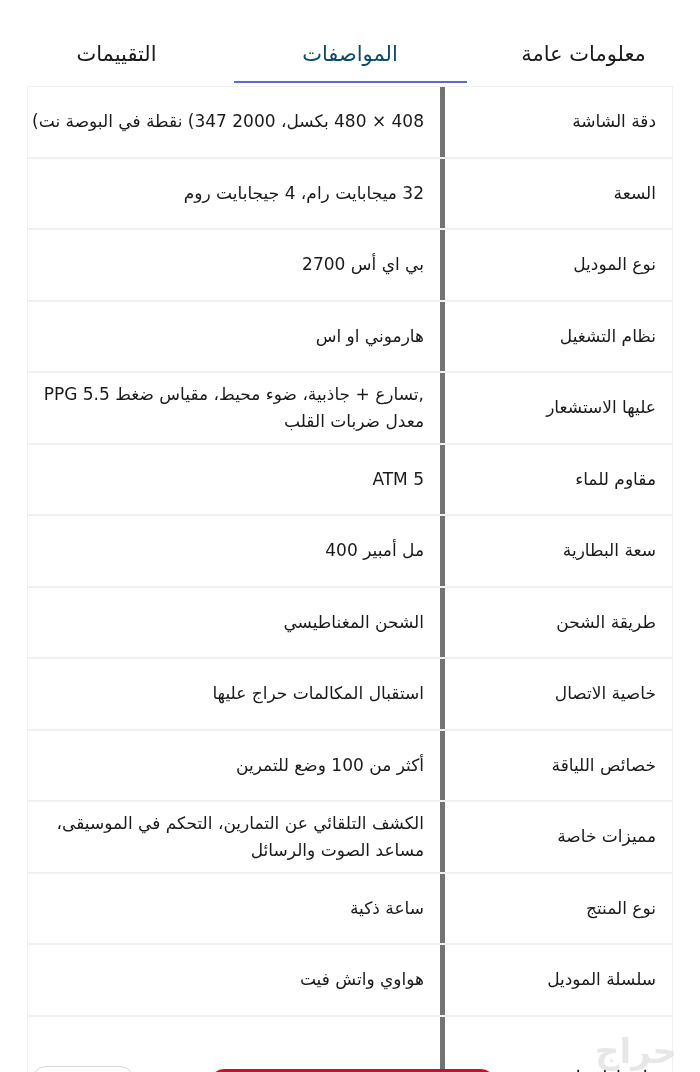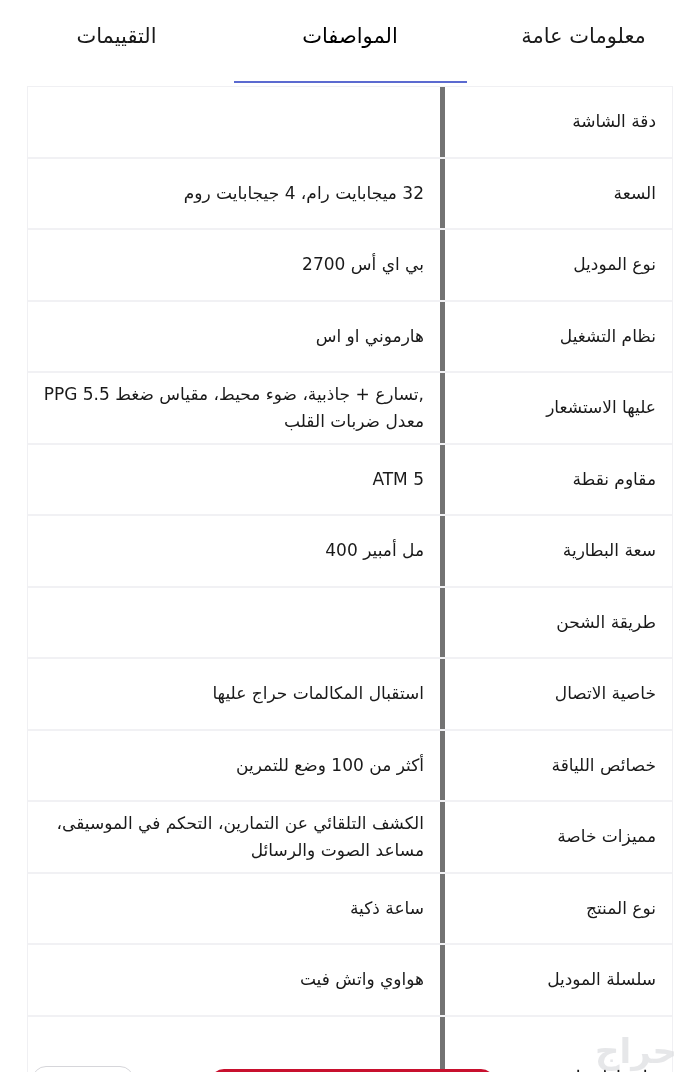--- a/index.html
+++ b/index.html
@@ -29,27 +29,27 @@
       justify-content: space-between;
       align-items: flex-start;
     }
     .tab {
       position: relative;
       width: 233px;
       height: 84px;
       display: flex;
       justify-content: center;
       align-items: flex-start;
-      padding-top: 24px;
+      padding-top: 42px;
       cursor: pointer;
       font-size: 21px;
       color: #1a1a1a;
     }
     .tab.active {
-      color: #000000;
+      color: #0c4a6e;
     }
     .tab.active::after {
       content: "";
       position: absolute;
       left: 0;
       right: 0;
       bottom: 1px;
       height: 2px;
       background: #5b6ad0;
     }
@@ -154,47 +154,49 @@
       <span>المواصفات</span>
     </div>
     <div class="tab">
       <span>التقييمات</span>
     </div>
   </div>
 
   <div class="spec-table">
     <div class="row">
       <div class="cell-label">دقة الشاشة</div>
+      <div class="cell-value">408 × 480 بكسل، 2000 347) نقطة في البوصة نت)</div>
     </div>
     <div class="row">
       <div class="cell-label">السعة</div>
       <div class="cell-value">32 ميجابايت رام، 4 جيجابايت روم</div>
     </div>
     <div class="row">
       <div class="cell-label">نوع الموديل</div>
       <div class="cell-value">بي اي أس  2700</div>
     </div>
     <div class="row">
       <div class="cell-label">نظام التشغيل</div>
       <div class="cell-value"> هارموني او اس</div>
     </div>
     <div class="row">
       <div class="cell-label">عليها الاستشعار</div>
       <div class="cell-value">,تسارع + جاذبية، ضوء محيط، مقياس ضغط PPG 5.5 معدل ضربات القلب</div>
     </div>
     <div class="row">
-      <div class="cell-label">مقاوم نقطة</div>
+      <div class="cell-label">مقاوم للماء</div>
       <div class="cell-value">ATM 5</div>
     </div>
     <div class="row">
       <div class="cell-label">سعة البطارية</div>
       <div class="cell-value">مل أمبير 400</div>
     </div>
     <div class="row">
       <div class="cell-label">طريقة الشحن</div>
+      <div class="cell-value">الشحن المغناطيسي</div>
     </div>
     <div class="row">
       <div class="cell-label">خاصية الاتصال</div>
       <div class="cell-value">استقبال المكالمات حراج عليها</div>
     </div>
     <div class="row">
       <div class="cell-label">خصائص  اللياقة</div>
       <div class="cell-value">أكثر من 100 وضع للتمرين</div>
     </div>
     <div class="row">

